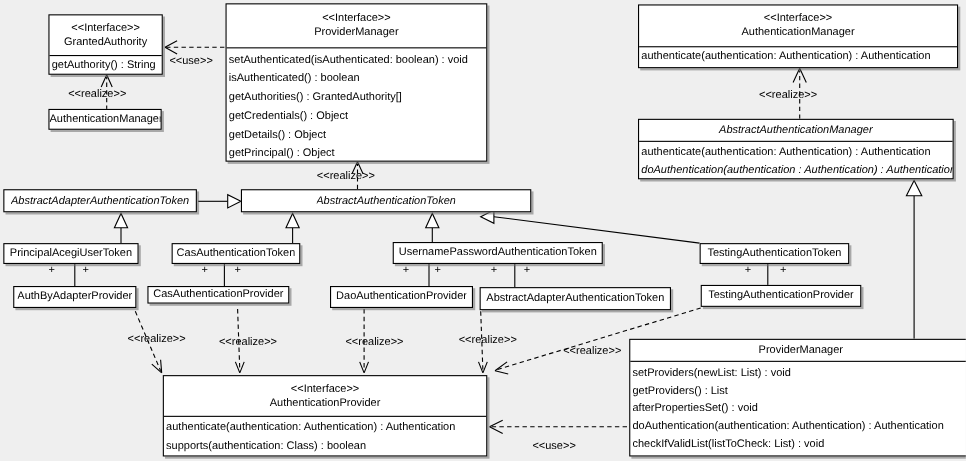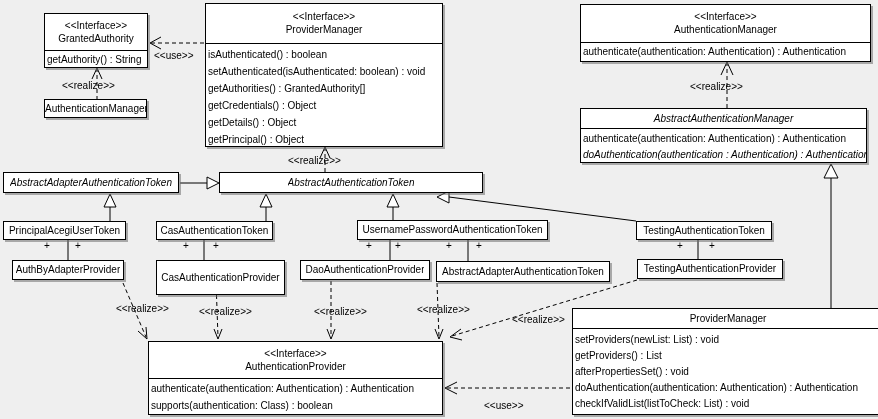--- a/index.html
+++ b/index.html
@@ -131,22 +131,22 @@
 <div class="cls plain" style="left:44px;top:99px;width:103px;height:19px">
   <div class="name">AuthenticationManager</div>
 </div>
 
 <div class="cls" style="left:205px;top:3px;width:238px;height:144px">
   <div class="title" style="height:39px">
     <div class="stereo">&lt;&lt;Interface&gt;&gt;</div>
     <div class="name">ProviderManager</div>
   </div>
   <div class="methods" style="height:104px;padding-top:2px">
+    <div class="method">setAuthenticated(isAuthenticated: boolean) : void</div>
     <div class="method">isAuthenticated() : boolean</div>
-    <div class="method">setAuthenticated(isAuthenticated: boolean) : void</div>
     <div class="method">getAuthorities() : GrantedAuthority[]</div>
     <div class="method">getCredentials() : Object</div>
     <div class="method">getDetails() : Object</div>
     <div class="method">getPrincipal() : Object</div>
   </div>
 </div>
 
 <div class="cls" style="left:580px;top:4px;width:291px;height:58px">
   <div class="title" style="height:37px">
     <div class="stereo">&lt;&lt;Interface&gt;&gt;</div>
@@ -188,21 +188,21 @@
 </div>
 
 <div class="cls plain" style="left:636px;top:221px;width:136px;height:19px">
   <div class="name">TestingAuthenticationToken</div>
 </div>
 
 <div class="cls plain" style="left:12px;top:260px;width:112px;height:20px">
   <div class="name">AuthByAdapterProvider</div>
 </div>
 
-<div class="cls plain" style="left:156px;top:260px;width:129px;height:35px">
+<div class="cls plain" style="left:134px;top:260px;width:129px;height:16px">
   <div class="name">CasAuthenticationProvider</div>
 </div>
 
 <div class="cls plain" style="left:300px;top:260px;width:130px;height:20px">
   <div class="name">DaoAuthenticationProvider</div>
 </div>
 
 <div class="cls plain" style="left:436px;top:261px;width:174px;height:21px">
   <div class="name">AbstractAdapterAuthenticationToken</div>
 </div>

